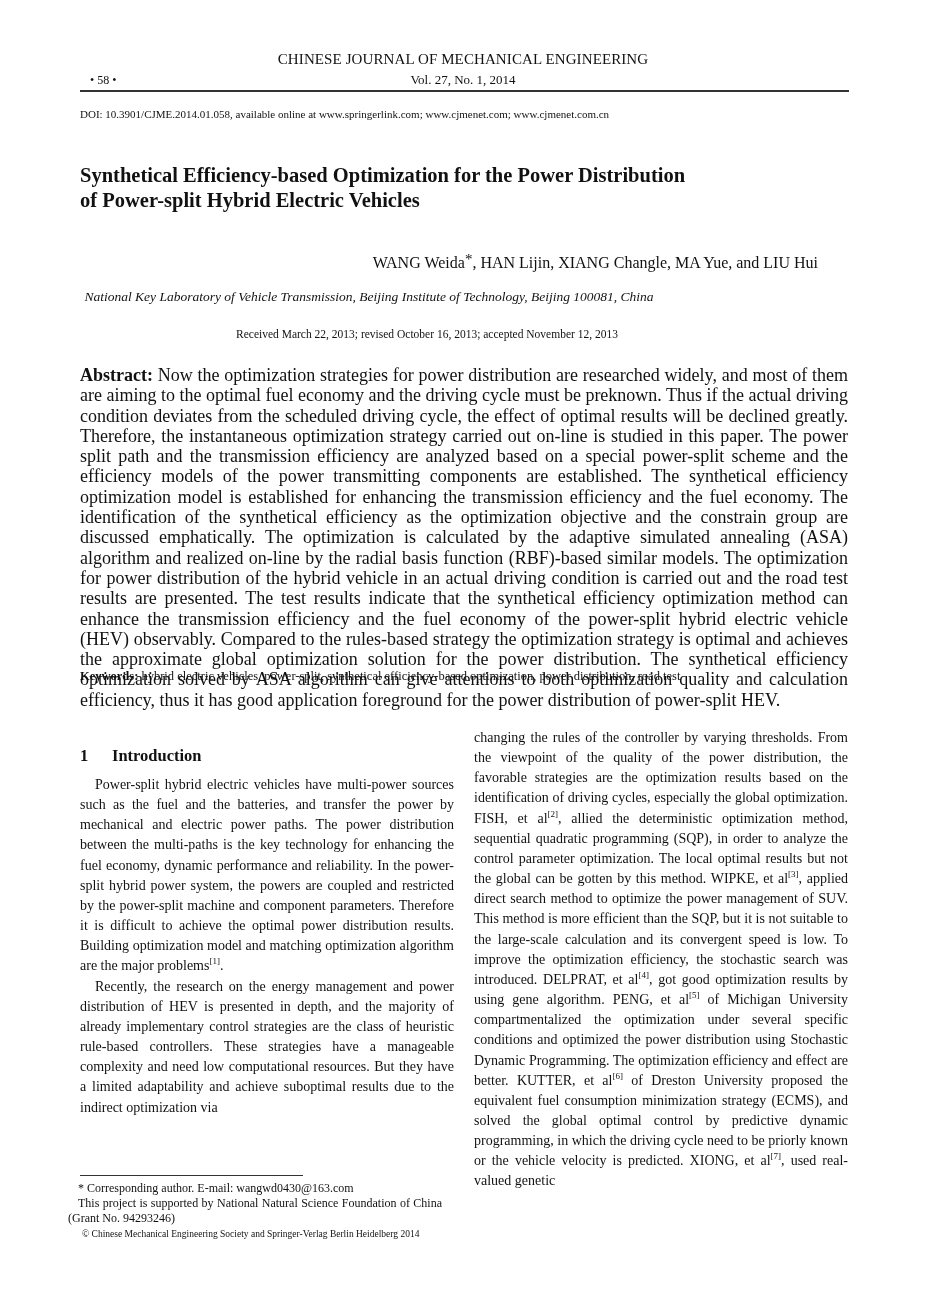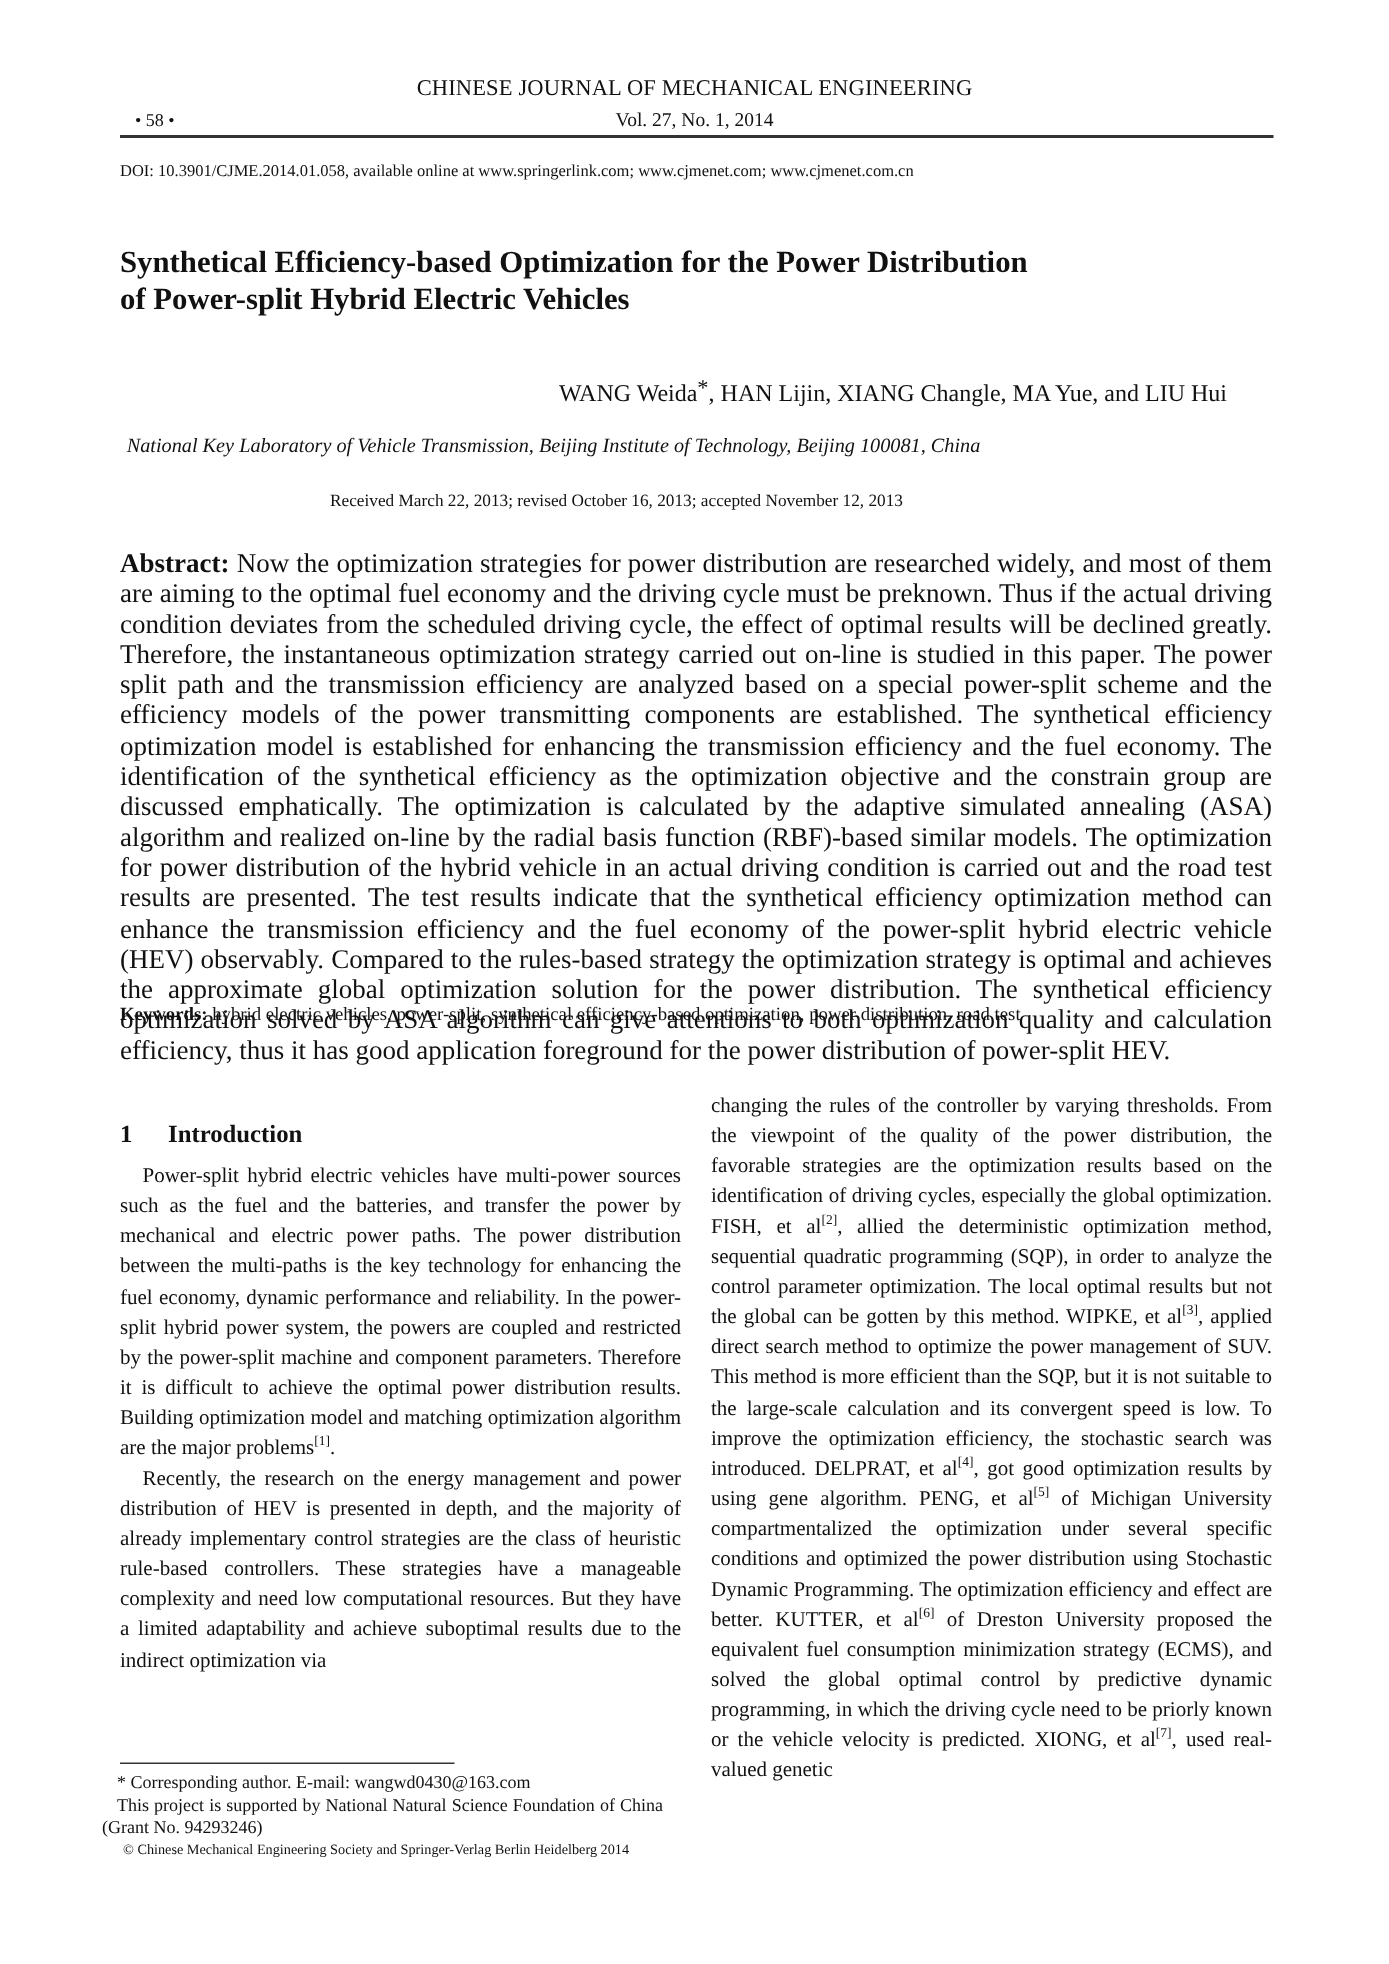--- a/index.html
+++ b/index.html
@@ -8,21 +8,21 @@
   .abs { position: absolute; }
   .journal { left: 0; width: 926px; top: 51px; text-align: center; font-size: 15px; letter-spacing: 0.1px; }
   .pageno { left: 90px; top: 73px; font-size: 12px; }
   .volume { left: 0; width: 926px; top: 72px; text-align: center; font-size: 13px; }
   .rule { left: 80px; width: 769px; top: 90px; height: 0; border-top: 2px solid #333; }
   .doi { left: 80px; top: 108px; font-size: 11px; }
   .title { left: 80px; width: 766px; top: 163px; text-align: left; font-weight: bold; font-size: 20.5px; line-height: 25px; }
   .authors { left: 0; width: 790px; top: 254px; text-align: right; font-size: 16px; margin-left: 28px; }
   .authors sup { font-size: 15px; vertical-align: 4px; line-height: 0; }
   .affil { left: 0; width: 738px; top: 289px; text-align: center; font-size: 13.5px; font-style: italic; }
-  .received { left: 0; width: 822px; top: 328px; text-align: center; font-size: 11.5px; }
+  .received { left: 16px; width: 822px; top: 328px; text-align: center; font-size: 11.5px; }
   .abstract { left: 80px; width: 768px; top: 365px; font-size: 18px; line-height: 20.3px; text-align: justify; }
   .keywords { left: 80px; width: 768px; top: 669px; font-size: 12.5px; }
   b.lbl { font-weight: bold; }
   .sec { left: 80px; top: 746px; font-size: 16.5px; font-weight: bold; }
   .sec .num { display: inline-block; width: 32px; }
   .col { font-size: 14px; line-height: 20.15px; text-align: justify; width: 374px; }
   .col p { margin: 0; text-indent: 15px; }
   .col p.noind { text-indent: 0; }
   .col sup { font-size: 9px; vertical-align: 6px; line-height: 0; }
   .left-col { left: 80px; top: 761px; }

